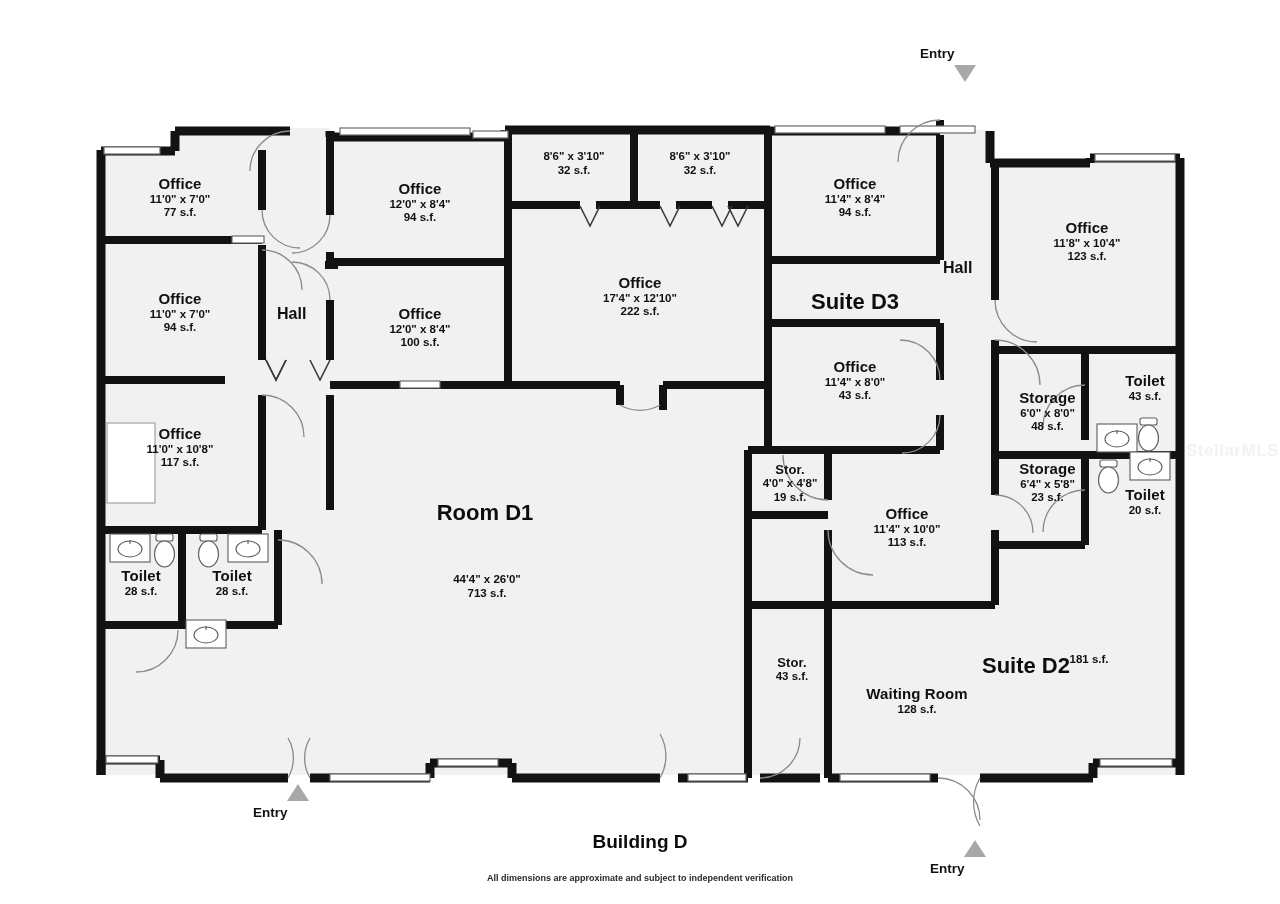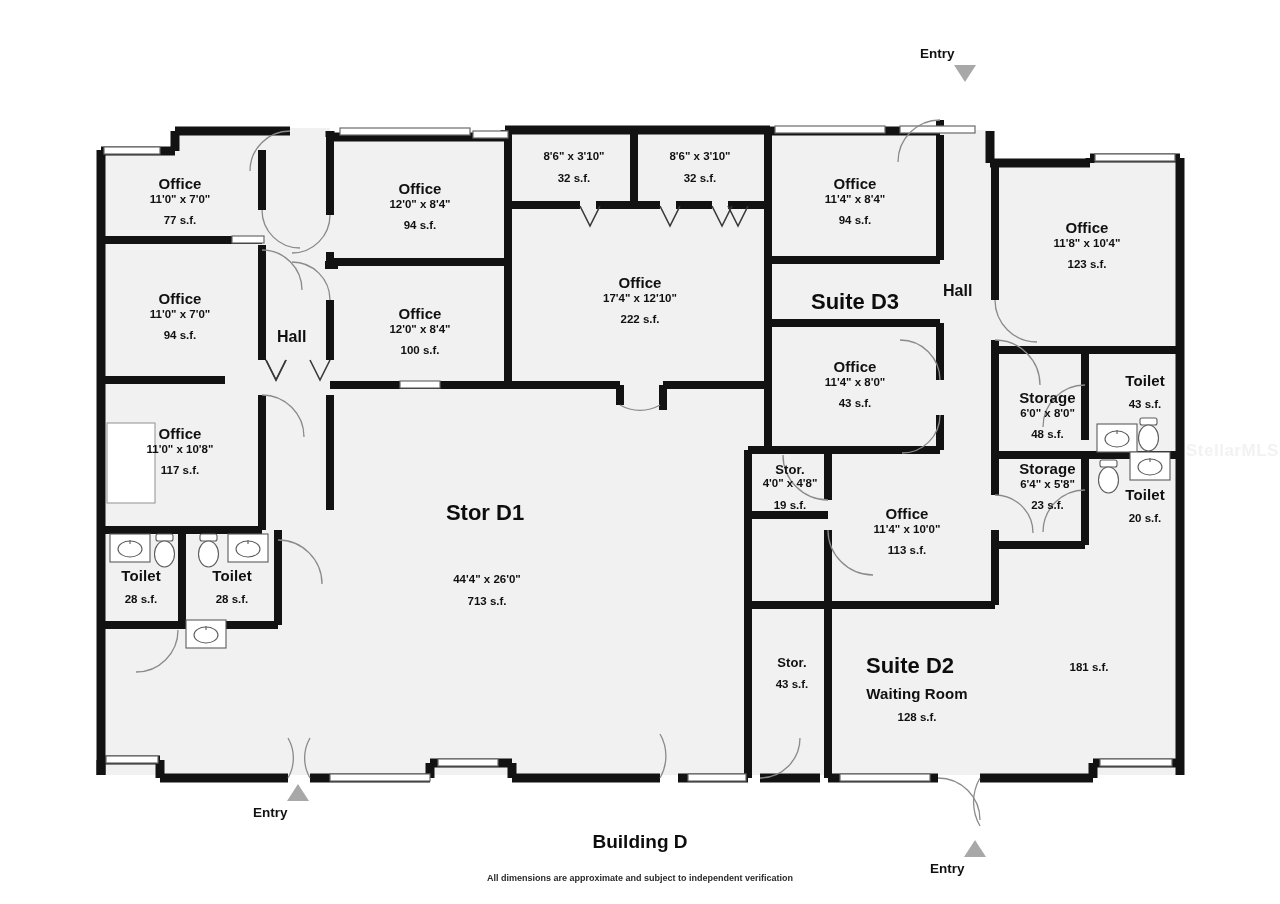--- a/index.html
+++ b/index.html
@@ -7,25 +7,25 @@
        font-family:"Liberation Sans","DejaVu Sans",sans-serif;}
   #stage{position:relative;width:1280px;height:904px;background:#fff;}
   svg#plan{position:absolute;left:0;top:0;width:1280px;height:904px;}
 
   
   .lbl{position:absolute;text-align:center;color:#101010;
        font-family:"Liberation Sans","DejaVu Sans",sans-serif;
        line-height:1.18;white-space:nowrap;pointer-events:none;}
   .lbl .t1{font-weight:bold;font-size:15px;letter-spacing:.1px;}
   .lbl .t2{font-weight:bold;font-size:11.5px;}
-  .lbl .t3{font-weight:bold;font-size:11.5px;margin-top:8px;}
+  .lbl .t3{font-weight:bold;font-size:11.5px;}
   .lbl.small .t1{font-size:13px;}
   .suite{position:absolute;font-weight:bold;font-size:22px;color:#0d0d0d;
          white-space:nowrap;text-align:center;margin-top:8px;}
-  .hall{position:absolute;font-weight:bold;font-size:16px;color:#101010;margin-top:23px;}
+  .hall{position:absolute;font-weight:bold;font-size:16px;color:#101010;}
   .entry-w{position:absolute;text-align:left;width:90px;}
   .entry-w .etxt{font-weight:bold;font-size:13.5px;color:#111;}
   .tri{width:0;height:0;margin:0 auto;}
   .tri.down{border-left:11px solid transparent;border-right:11px solid transparent;
             border-top:17px solid #a8a8a8;}
   .tri.up{border-left:11px solid transparent;border-right:11px solid transparent;
           border-bottom:17px solid #a8a8a8;}
   #bldg{position:absolute;left:0;right:0;text-align:center;font-weight:bold;
         font-size:19px;color:#0d0d0d;}
   #disc{position:absolute;left:0;right:0;text-align:center;font-weight:bold;
@@ -296,21 +296,21 @@
     <div class="t2">8'6" x 3'10"</div>
     <div class="t3">32 s.f.</div>
   </div>
 
   <div class="lbl" style="left:570px;top:274px;width:140px;">
     <div class="t1">Office</div>
     <div class="t2">17'4" x 12'10"</div>
     <div class="t3">222 s.f.</div>
   </div>
 
-  <div class="suite" style="left:420px;top:492px;width:130px;">Stor D1</div>
+  <div class="suite" style="left:420px;top:492px;width:130px;">Room D1</div>
   <div class="lbl" style="left:432px;top:573px;width:110px;">
     <div class="t2">44'4" x 26'0"</div>
     <div class="t3">713 s.f.</div>
   </div>
 
   <div class="lbl" style="left:795px;top:175px;width:120px;">
     <div class="t1">Office</div>
     <div class="t2">11'4" x 8'4"</div>
     <div class="t3">94 s.f.</div>
   </div>
@@ -355,21 +355,21 @@
   <div class="lbl" style="left:847px;top:505px;width:120px;">
     <div class="t1">Office</div>
     <div class="t2">11'4" x 10'0"</div>
     <div class="t3">113 s.f.</div>
   </div>
   <div class="lbl small" style="left:755px;top:655px;width:74px;">
     <div class="t1">Stor.</div>
     <div class="t3">43 s.f.</div>
   </div>
 
-  <div class="suite" style="left:840px;top:645px;width:140px;">Suite D2</div>
+  <div class="suite" style="left:930px;top:645px;width:140px;text-align:right;">Suite D2</div>
   <div class="lbl" style="left:852px;top:685px;width:130px;">
     <div class="t1">Waiting Room</div>
     <div class="t3">128 s.f.</div>
   </div>
   <div class="lbl" style="left:1044px;top:653px;width:90px;">
     <div class="t3">181 s.f.</div>
   </div>
 
   <div class="entry-w" style="left:920px;top:46px;">
     <div class="etxt">Entry</div>

